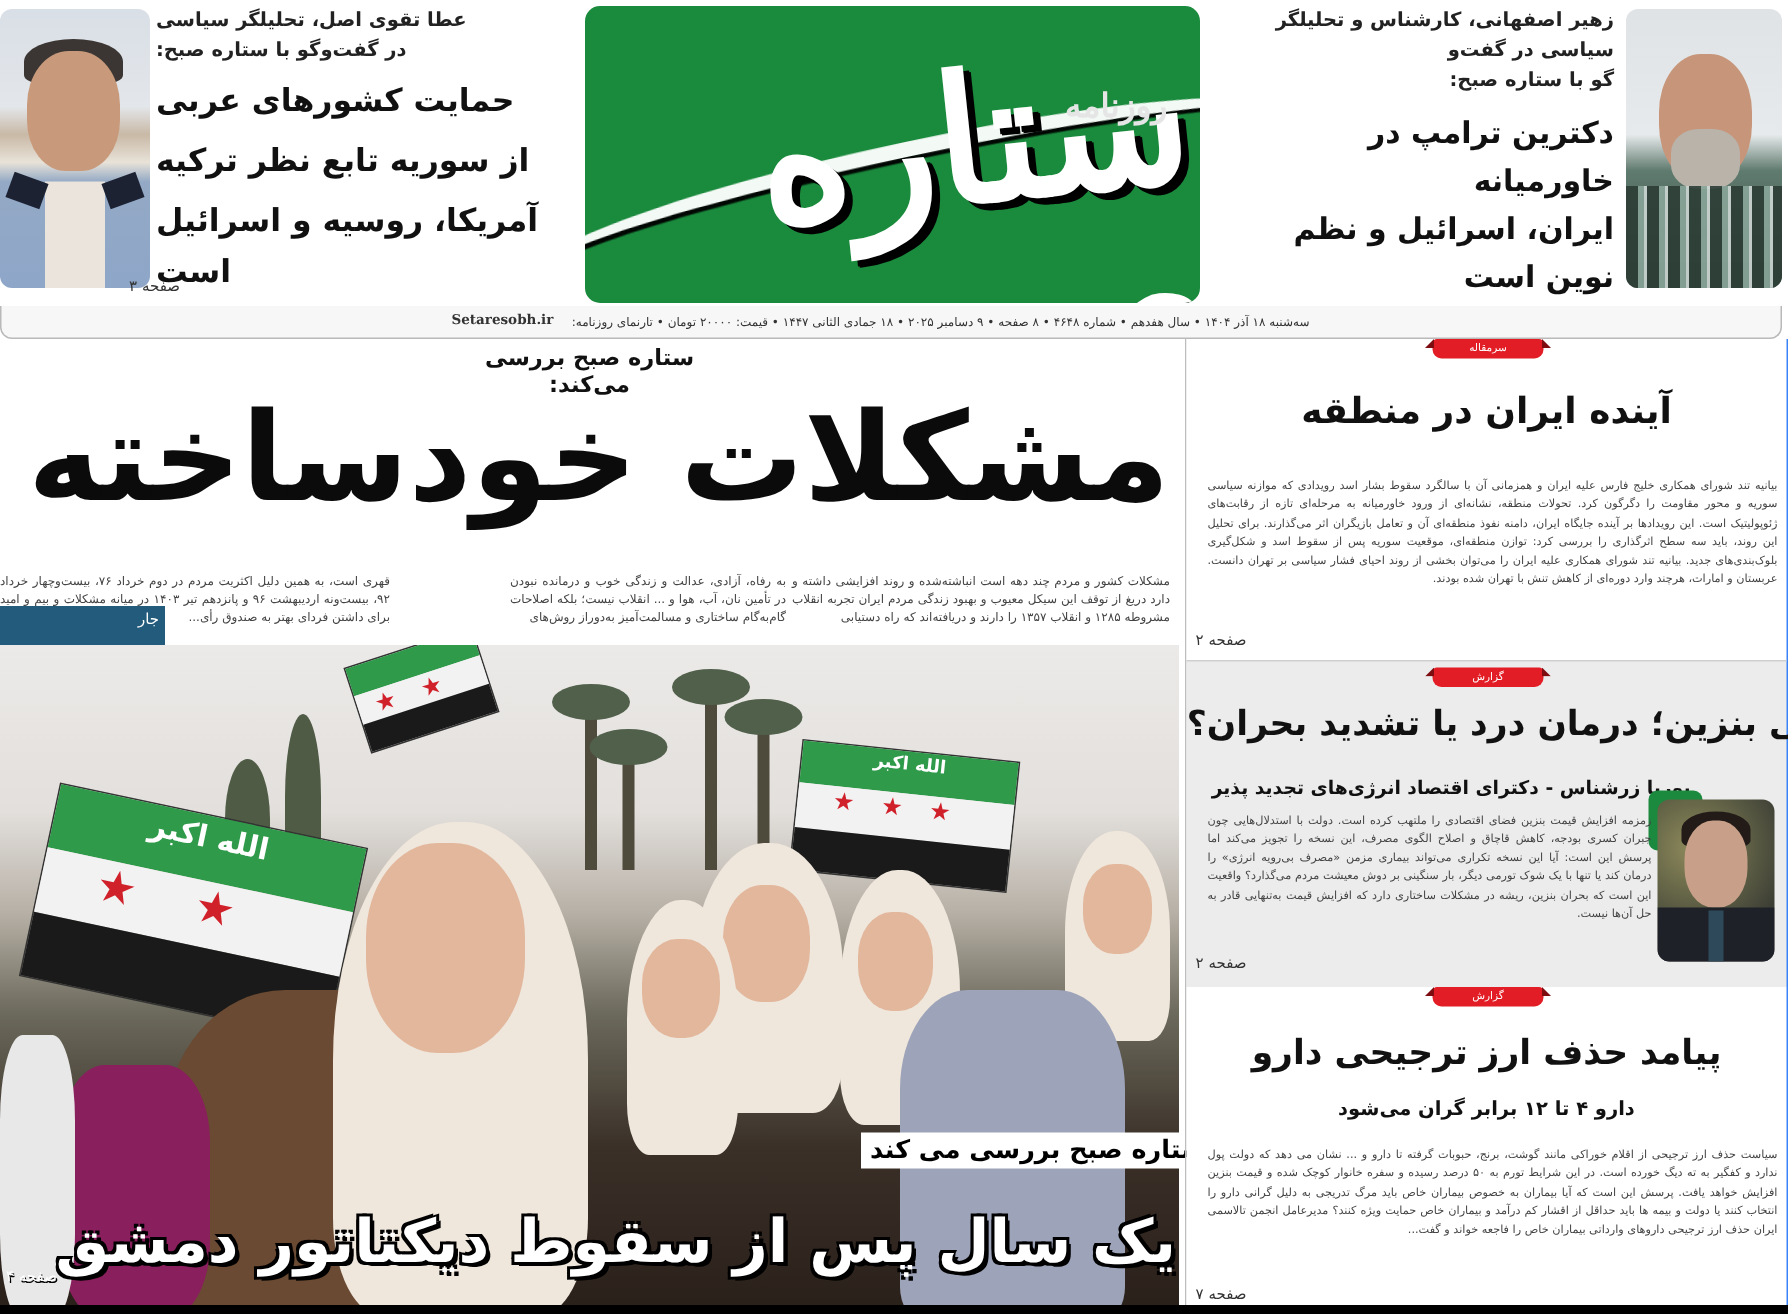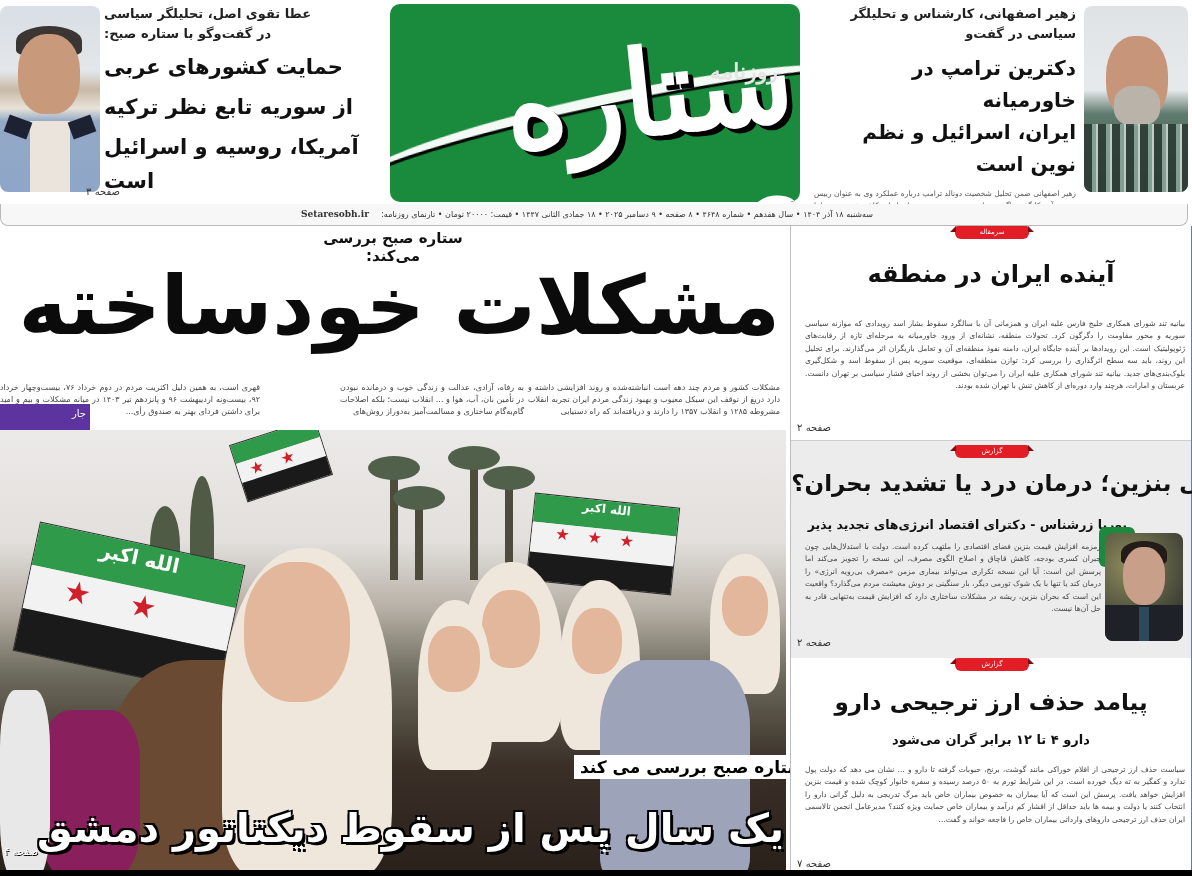--- a/index.html
+++ b/index.html
@@ -52,21 +52,21 @@
   
   .main-kicker { position: absolute; left: 298px; top: 229px; width: 190px; text-align: center; font-weight: bold; font-size: 15px; color: #111; }
   .main-headline { position: absolute; left: -20px; top: 246px; width: 800px; text-align: right; font-family: "DejaVu Sans", sans-serif;
     font-weight: 900; font-size: 82px; line-height: 120px; letter-spacing: -2px; color: #0b0b0b; white-space: nowrap; }
 
   .main-body { position: absolute; top: 382px; font-size: 8px; line-height: 12px; color: #444; text-align: justify; }
   .main-body.c1 { left: 528px; width: 252px; }
   .main-body.c2 { left: 340px; width: 184px; }
   .main-body.c3 { left: 0; width: 260px; }
 
-  .left-page-tag { position:absolute; left:0; top:404px; width:90px; height:26px; background:#4c1d95; color:#fff; font-size:10px; padding:4px; text-align:right; opacity:.9; }
+  .left-page-tag { position:absolute; left:0; top:404px; width:110px; height:26px; background:#0c4a6e; color:#fff; font-size:10px; padding:4px; text-align:right; opacity:.9; }
 
   
   .hero-photo { position: absolute; left: 0; top: 430px; width: 786px; height: 446px; overflow: hidden;
     background: linear-gradient(180deg, #eceae8 0%, #e2dfdc 25%, #b7b0a6 40%, #6c6a5c 55%, #3a3028 75%, #2a201a 100%); }
   .tree { position:absolute; bottom: 270px; width: 30px; background:#4f5b45; border-radius: 50% 50% 10% 10%; }
   .palm { position:absolute; width: 8px; background:#4e4a3c; }
   .palm::before { content:""; position:absolute; left:-22px; top:-14px; width:52px; height:24px; border-radius:50%; background:#51604b; }
   .flag { position:absolute; border:1px solid #333; }
   .flag .g { height:33%; background:#2f9a4a; color:#fff; font-size:12px; font-weight:bold; text-align:center; line-height:1.4; }
   .flag .w { height:34%; background:#f2f2f2; color:#d0202a; font-size:16px; text-align:center; letter-spacing:18px; }
@@ -144,20 +144,21 @@
 </div>
 
 <div class="top-right-box">
   <div class="top-right-photo">
     <div class="face"></div>
     <div class="beard"></div>
     <div class="shirt"></div>
   </div>
   <div class="top-right-text">
     <div class="kicker-small">زهیر اصفهانی، کارشناس و تحلیلگر سیاسی در گفت‌و</div>
+    <div class="kicker-small">گو با ستاره صبح:</div>
     <div class="headline-mid">دکترین ترامپ در خاورمیانه</div>
     <div class="headline-mid" style="margin-top:0">ایران، اسرائیل و نظم نوین است</div>
     <div class="lead">زهیر اصفهانی ضمن تحلیل شخصیت دونالد ترامپ درباره عملکرد وی به عنوان رییس جمهور آمریکا گفت: اگرچه ترامپ رییس جمهوری در استاندارد کاخ سفید نیست، اما او در سمت ریاست جمهوری ایالات متحده بازی‌های پر هزینه و خطرناکی...</div>
     <span class="page-ref">صفحه ۲</span>
   </div>
 </div>
 
 <div class="date-bar">
   <span class="date-text">سه‌شنبه ۱۸ آذر ۱۴۰۴ • سال هفدهم • شماره ۴۶۴۸ • ۸ صفحه • ۹ دسامبر ۲۰۲۵ • ۱۸ جمادی الثانی ۱۴۴۷ • قیمت: ۲۰۰۰۰ تومان • تارنمای روزنامه:</span>
   <span class="site">Setaresobh.ir</span>

